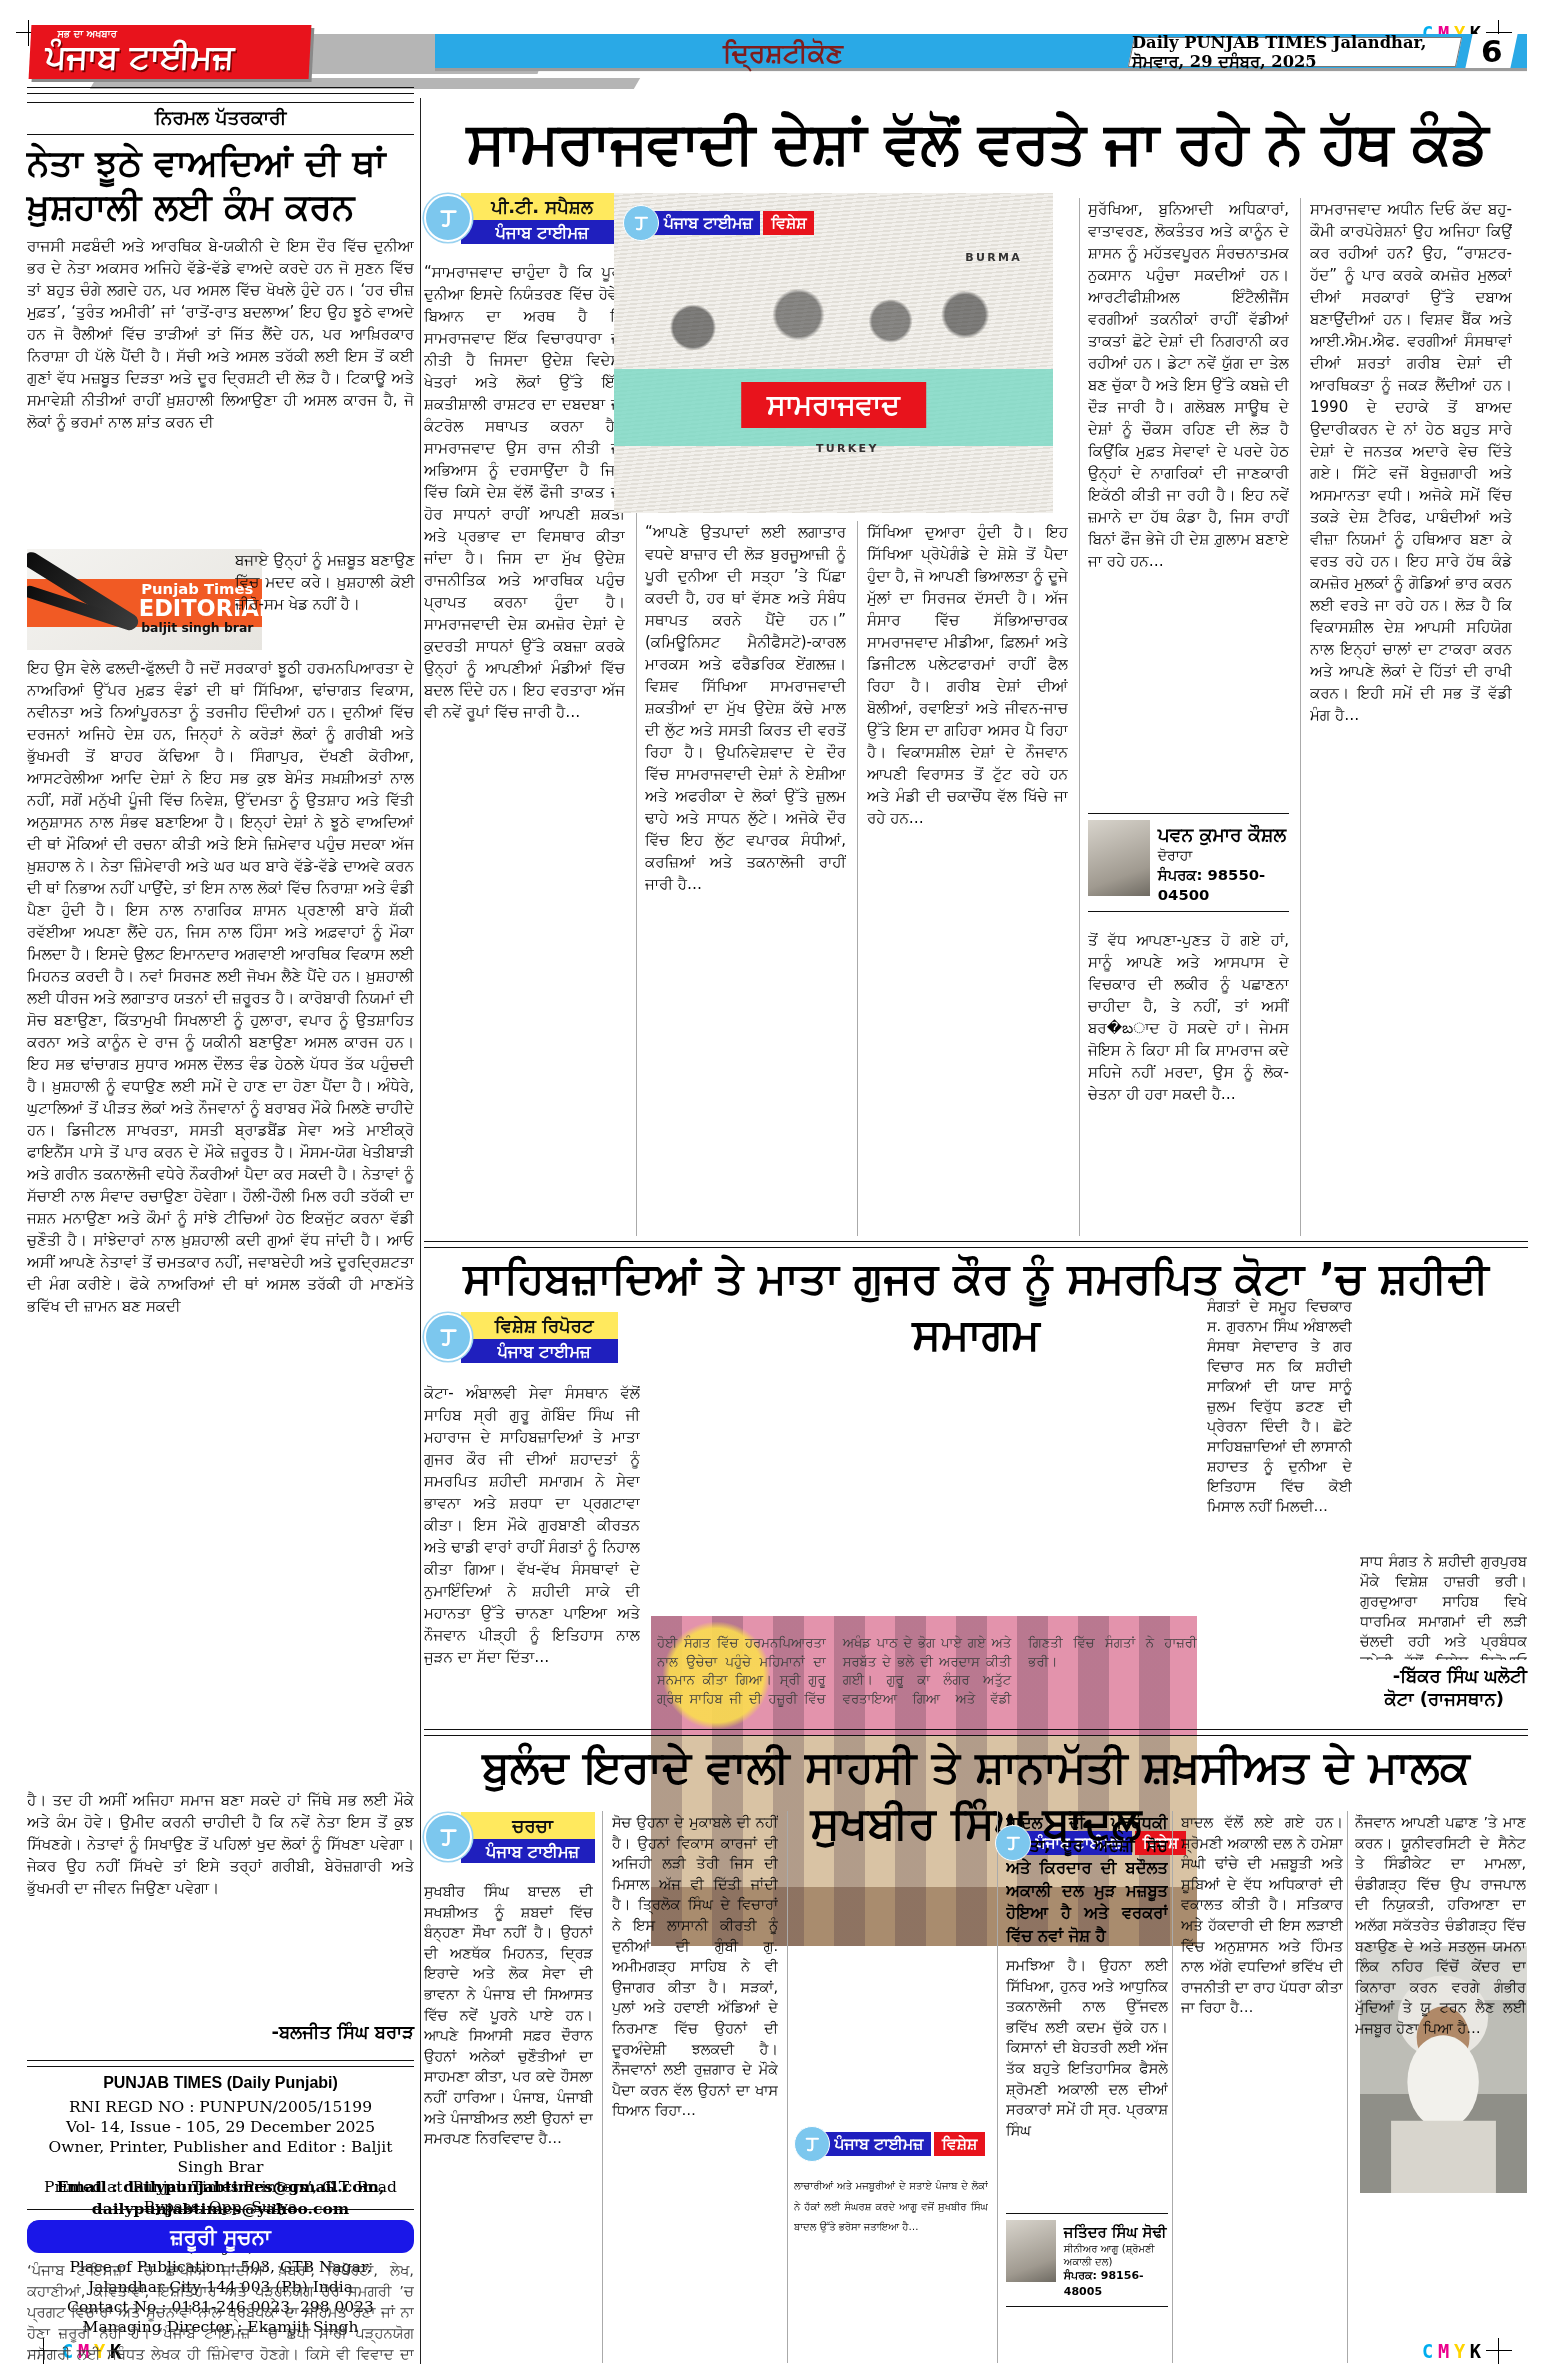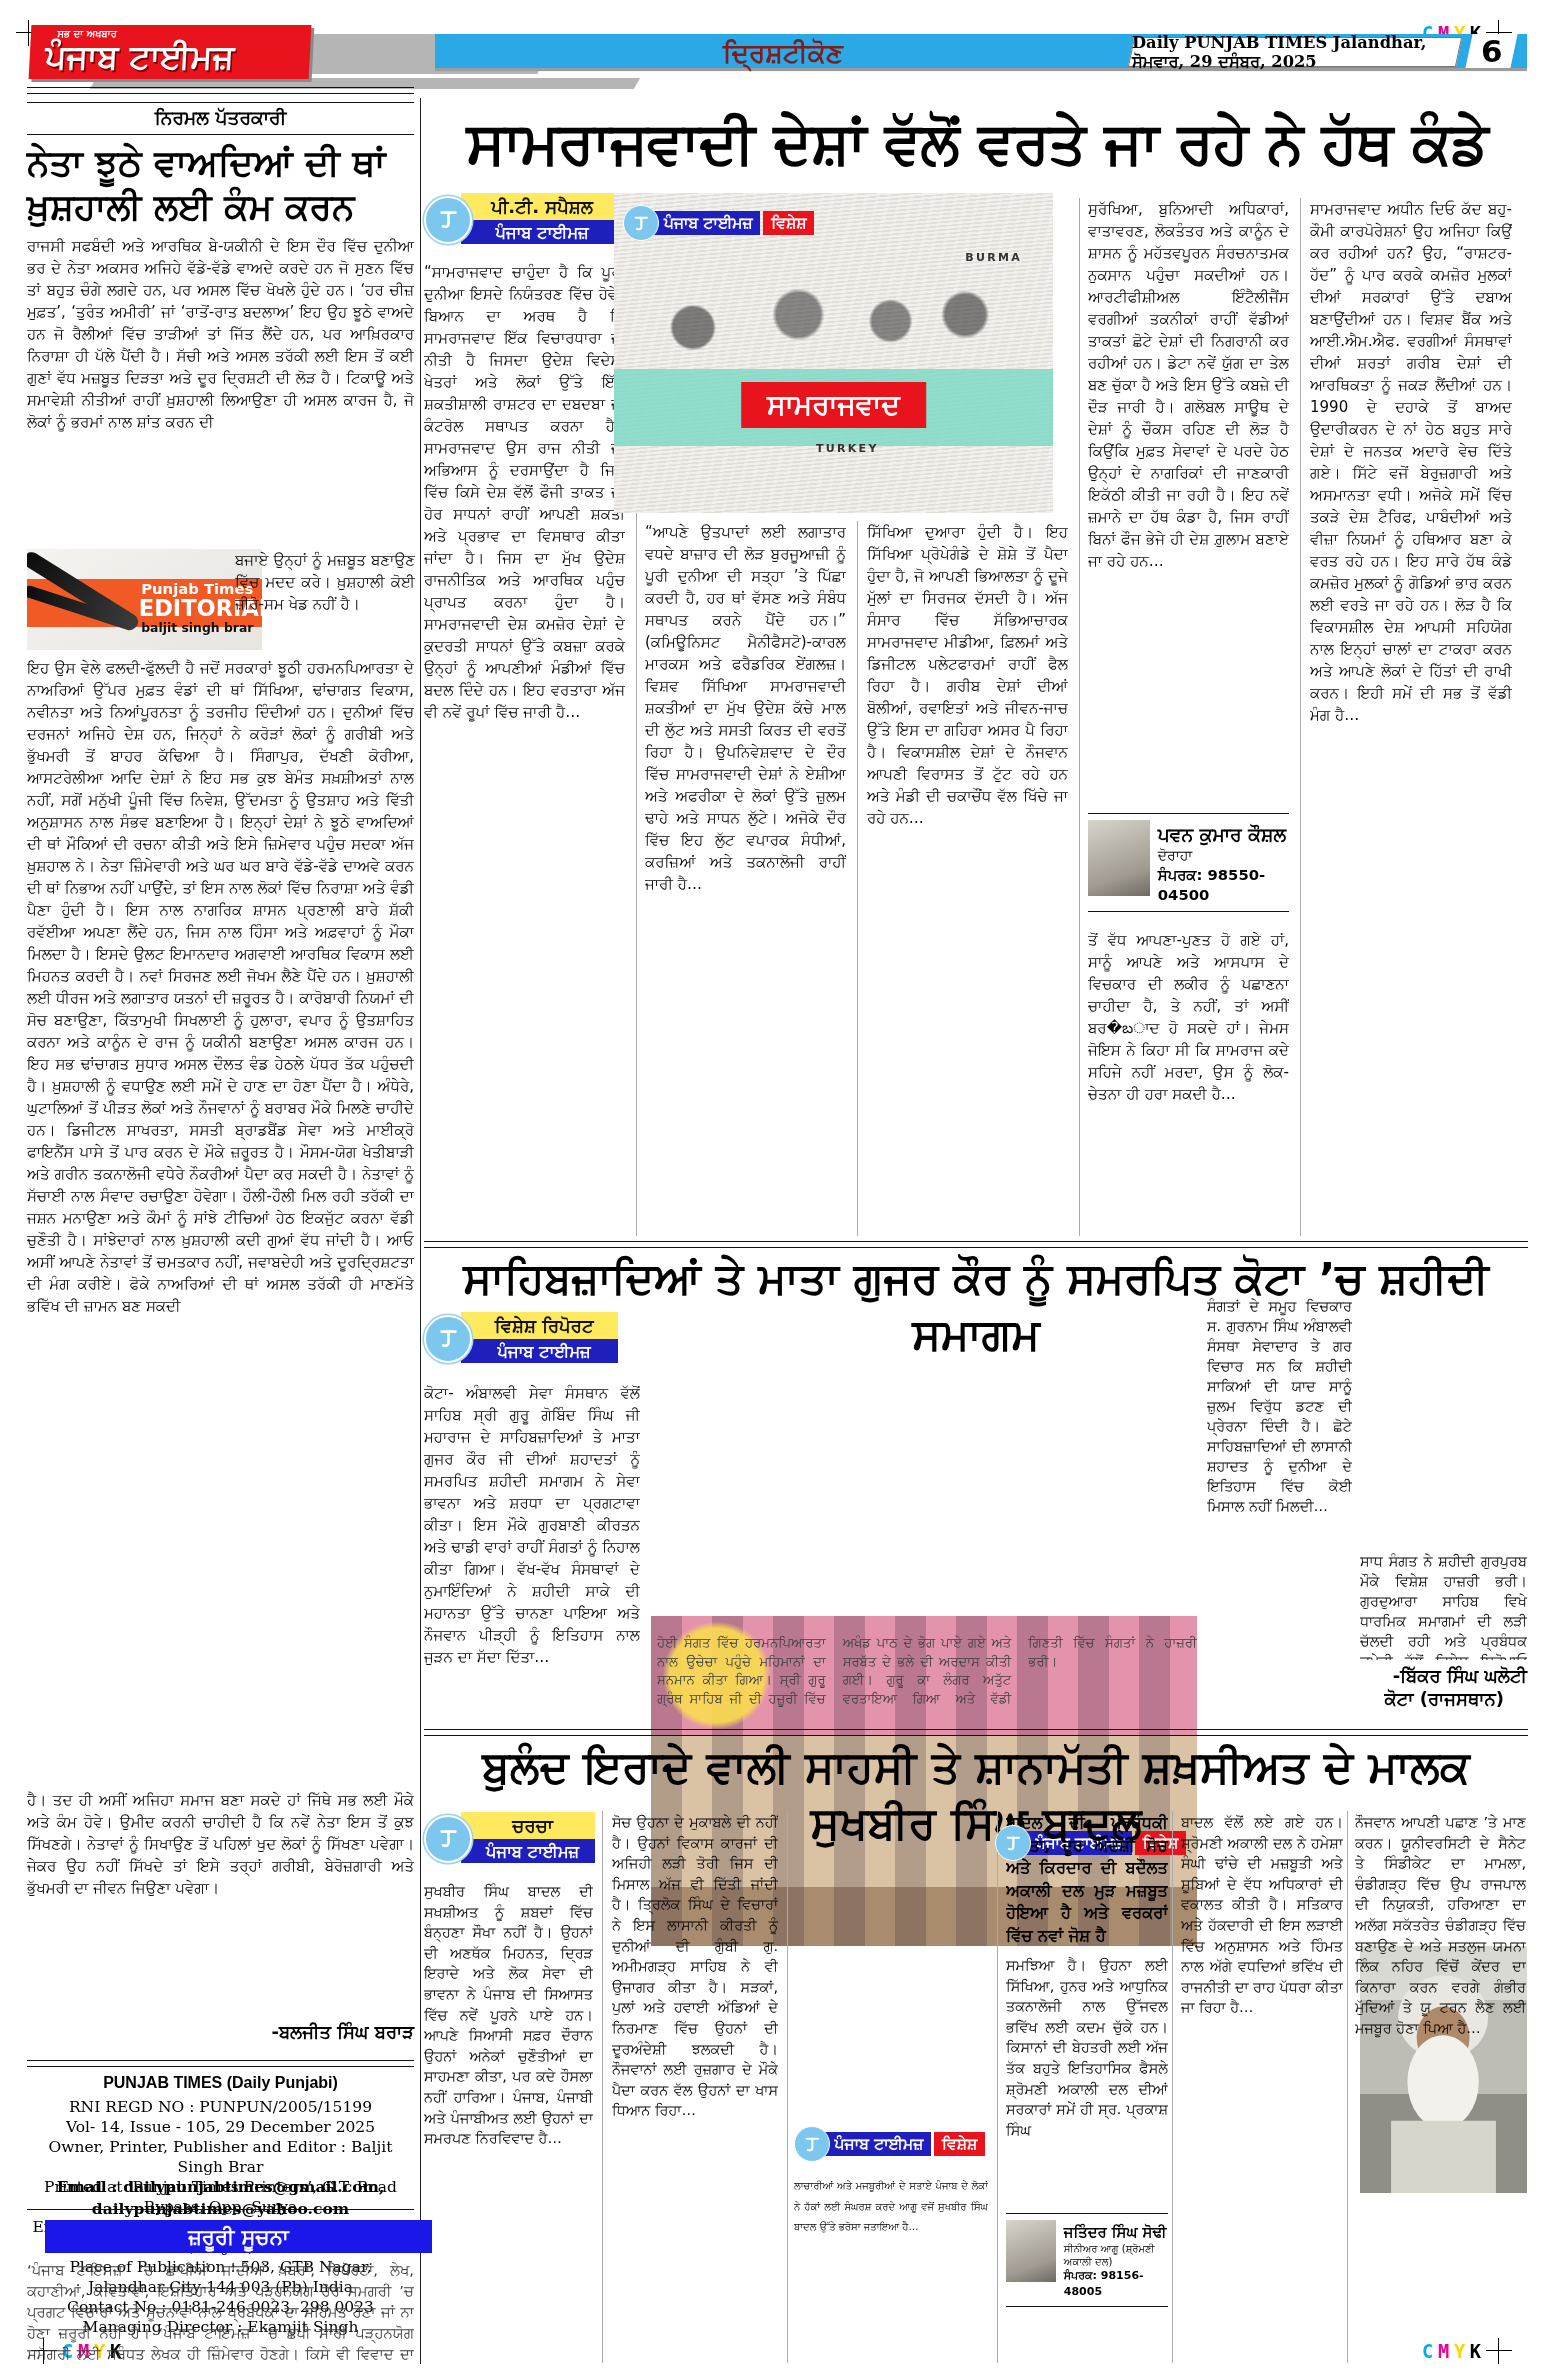--- a/index.html
+++ b/index.html
@@ -11,21 +11,21 @@
   .small-text{font-size:13.2px;line-height:18.7px;color:#404040;overflow:hidden;}
   .headline-xl{font-weight:bold;font-size:58px;line-height:84px;text-align:center;letter-spacing:-0.8px;}
   .headline-l{font-weight:bold;font-size:43px;line-height:56px;text-align:center;}
   .headline-left{font-weight:bold;font-size:36px;line-height:44px;}
   .kicker{font-weight:bold;font-size:18.7px;text-align:center;}
   .hairline{border-top:1.2px solid #111;height:0;}
   .double-rule{height:4.7px;border-top:1.9px solid #111;border-bottom:1.2px solid #111;}
   .vrule{width:0;border-left:1.2px solid #222;}
   .col-rule{width:0;border-left:0.8px solid #aaa;}
   
-  .badge{display:flex;align-items:flex-end;}
+  .badge{display:flex;align-items:center;}
   .badge .logo-circle{width:44px;height:44px;border-radius:50%;background:#7cc7ee;border:2.3px solid #fff;
         box-shadow:0 0 0 1.6px #9ad2f0;display:flex;align-items:center;justify-content:center;flex:0 0 auto;z-index:2;}
   .badge .stack{margin-left:-11px;flex:1;}
   .badge .chip-yellow{background:#ffe95e;color:#111;font-weight:bold;font-size:18px;text-align:center;padding:3.1px 4.7px 2.3px 14px;}
   .badge .chip-blue{background:#1f1fbe;color:#fff;font-weight:bold;font-size:16.3px;text-align:center;padding:2.3px 4.7px 2.3px 14px;}
   .photo-badge{display:flex;align-items:center;}
   .photo-badge .logo-circle{width:34px;height:34px;border-radius:50%;background:#7cc7ee;border:1.6px solid #fff;
         display:flex;align-items:center;justify-content:center;flex:0 0 auto;z-index:2;}
   .photo-badge .chip-blue{background:#1f1fbe;color:#fff;font-weight:bold;font-size:15.5px;padding:3.1px 7.8px 3.1px 12.4px;margin-left:-7.8px;}
   .photo-badge .chip-red{background:#e8131c;color:#fff;font-weight:bold;font-size:15.5px;padding:3.1px 7.8px;margin-left:3.1px;}
@@ -163,21 +163,21 @@
 Vol- 14, Issue - 105, 29 December 2025
 Owner, Printer, Publisher and Editor : Baljit Singh Brar
 Printed at ‘Punjab Times Printers’, G.T. Road Bypass, Opp. Surya
 Enclave Main Entrance, Jalandhar City-144 009 (Punjab)
 Place of Publication : 503, GTB Nagar,
 Jalandhar City-144 003 (Pb) India
 Contact No : 0181-246 0023, 298 0023
 Managing Director : Ekamjit Singh</div>
 <div class="abs imprint-email" style="left:27px;top:2176px;width:387px;">Email : dailypunjabtimes@gmail.com, dailypunjabtimes@yahoo.com</div>
 <div class="abs hairline" style="left:27px;top:2209px;width:387px;"></div>
-<div class="abs notice-banner" style="left:45px;top:2220px;width:387px;height:33px;">ਜ਼ਰੂਰੀ ਸੂਚਨਾ</div>
+<div class="abs notice-banner" style="left:27px;top:2220px;width:387px;height:33px;border-radius:12px;">ਜ਼ਰੂਰੀ ਸੂਚਨਾ</div>
 <div class="abs small-text jt" style="left:27px;top:2259px;width:387px;height:107px;font-size:14.8px;line-height:21px;">‘ਪੰਜਾਬ ਟਾਇਮਜ਼’ ’ਚ ਛਾਪੀਆਂ ਜਾਂਦੀਆਂ ਖ਼ਬਰਾਂ, ਰਿਪੋਰਟਾਂ, ਲੇਖ, ਕਹਾਣੀਆਂ, ਕਵਿਤਾਵਾਂ, ਇਸ਼ਤਿਹਾਰ ਅਤੇ ਪੜ੍ਹਨਯੋਗ ਹੋਰ ਸਮਗਰੀ ’ਚ ਪ੍ਰਗਟ ਵਿਚਾਰਾਂ ਅਤੇ ਸੂਚਨਾਵਾਂ ਨਾਲ ਪ੍ਰਬੰਧਕਾਂ ਦਾ ਸਹਿਮਤ ਹੋਣਾ ਜਾਂ ਨਾ ਹੋਣਾ ਜ਼ਰੂਰੀ ਨਹੀਂ ਹੈ। ‘ਪੰਜਾਬ ਟਾਇਮਜ਼’ ’ਚ ਛਪੀ ਸਾਰੀ ਪੜ੍ਹਨਯੋਗ ਸਮੱਗਰੀ ਲਈ ਸਬੰਧਤ ਲੇਖਕ ਹੀ ਜ਼ਿੰਮੇਵਾਰ ਹੋਣਗੇ। ਕਿਸੇ ਵੀ ਵਿਵਾਦ ਦਾ ਨਿਪਟਾਰਾ ਜਲੰਧਰ ਦੀਆਂ ਅਦਾਲਤਾਂ ਵਿੱਚ ਹੀ ਹੋਵੇਗਾ। -ਪ੍ਰਬੰਧਕ</div>
 
 <div class="abs headline-xl" style="left:427px;top:101px;width:1100px;">ਸਾਮਰਾਜਵਾਦੀ ਦੇਸ਼ਾਂ ਵੱਲੋਂ ਵਰਤੇ ਜਾ ਰਹੇ ਨੇ ਹੱਥ ਕੰਡੇ</div>
 
 <div class="abs col-rule" style="left:636px;top:198px;height:1038px;"></div>
 <div class="abs col-rule" style="left:857px;top:521px;height:715px;"></div>
 <div class="abs col-rule" style="left:1079px;top:198px;height:1038px;"></div>
 <div class="abs col-rule" style="left:1300px;top:198px;height:1038px;"></div>
 
 <div class="abs badge" style="left:424px;top:193px;width:190px;">

